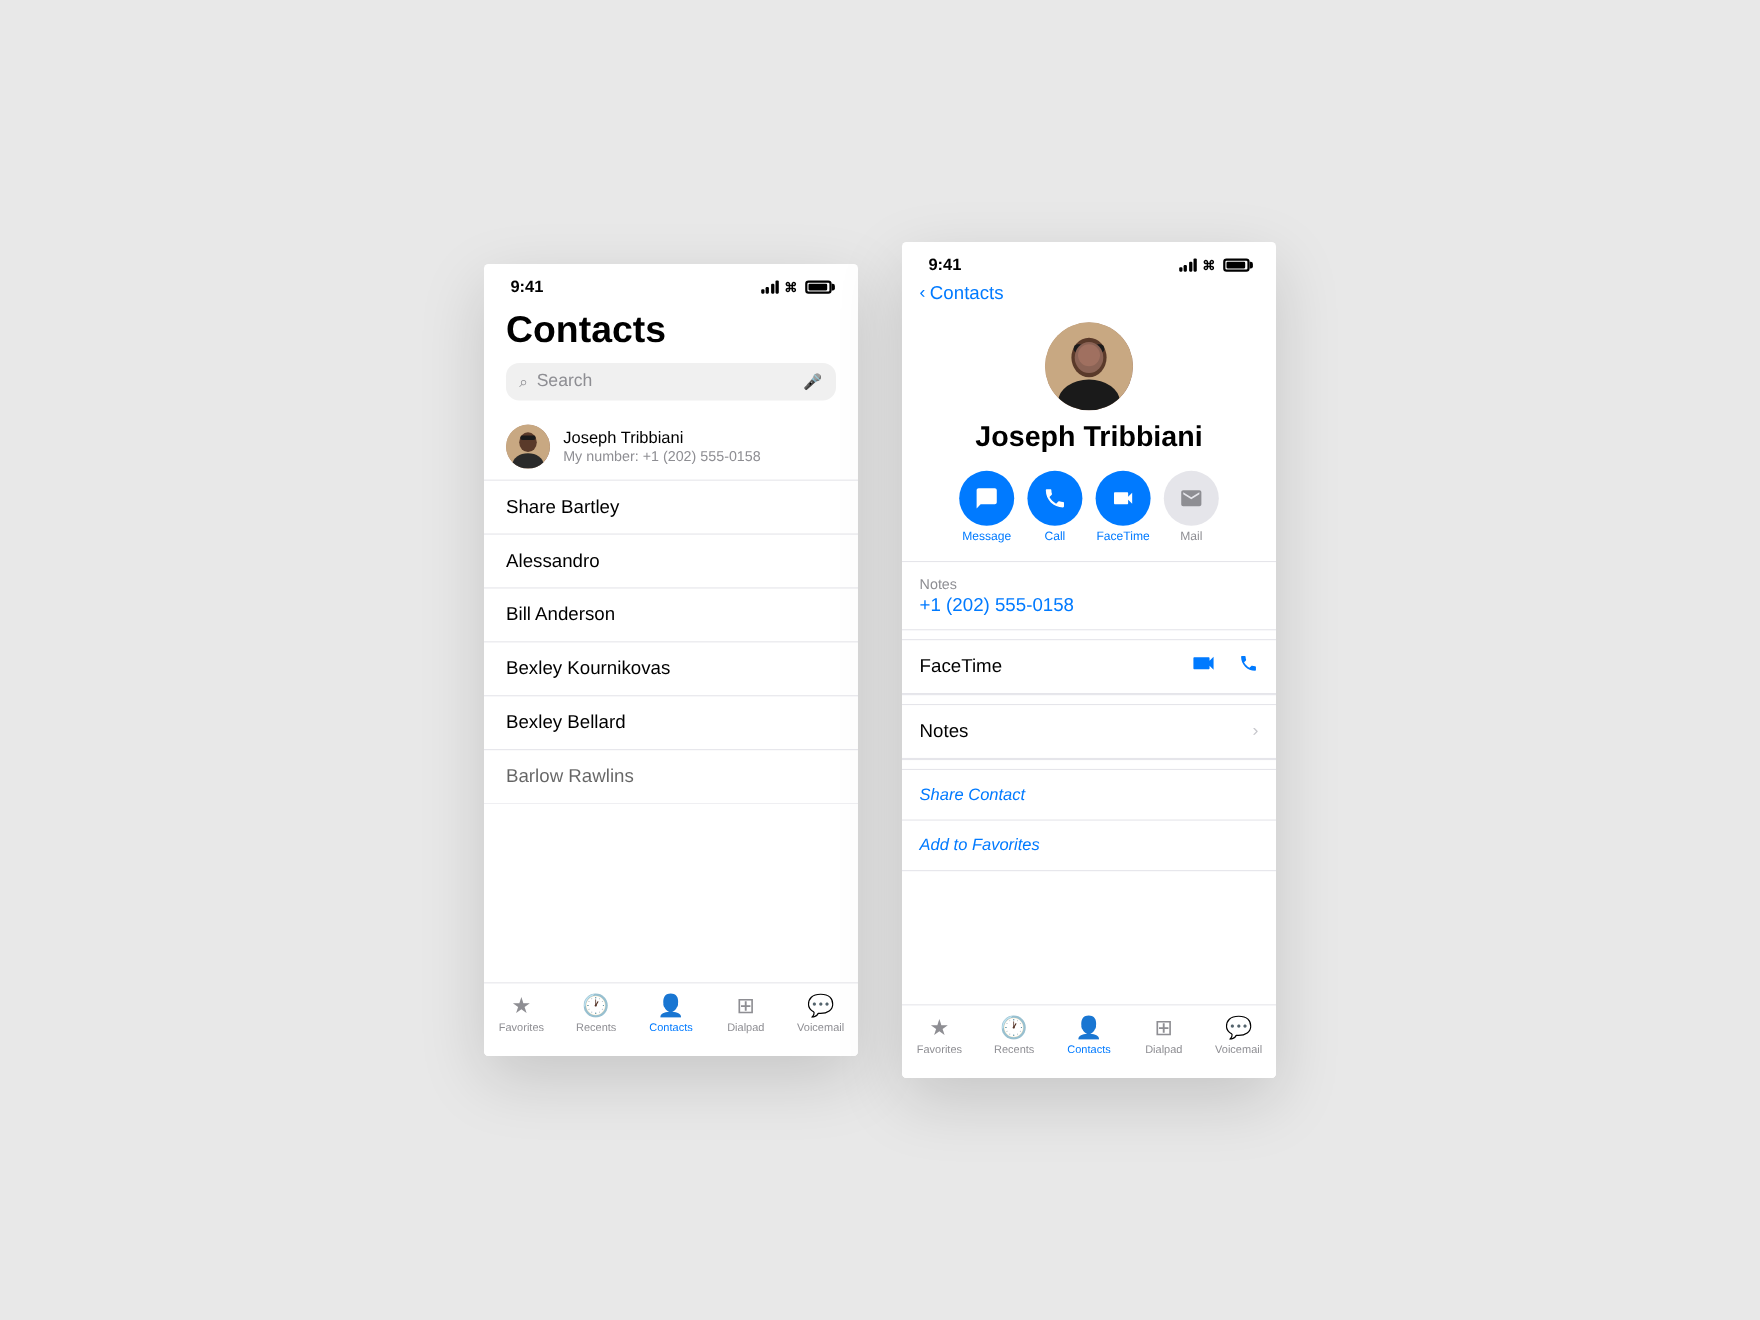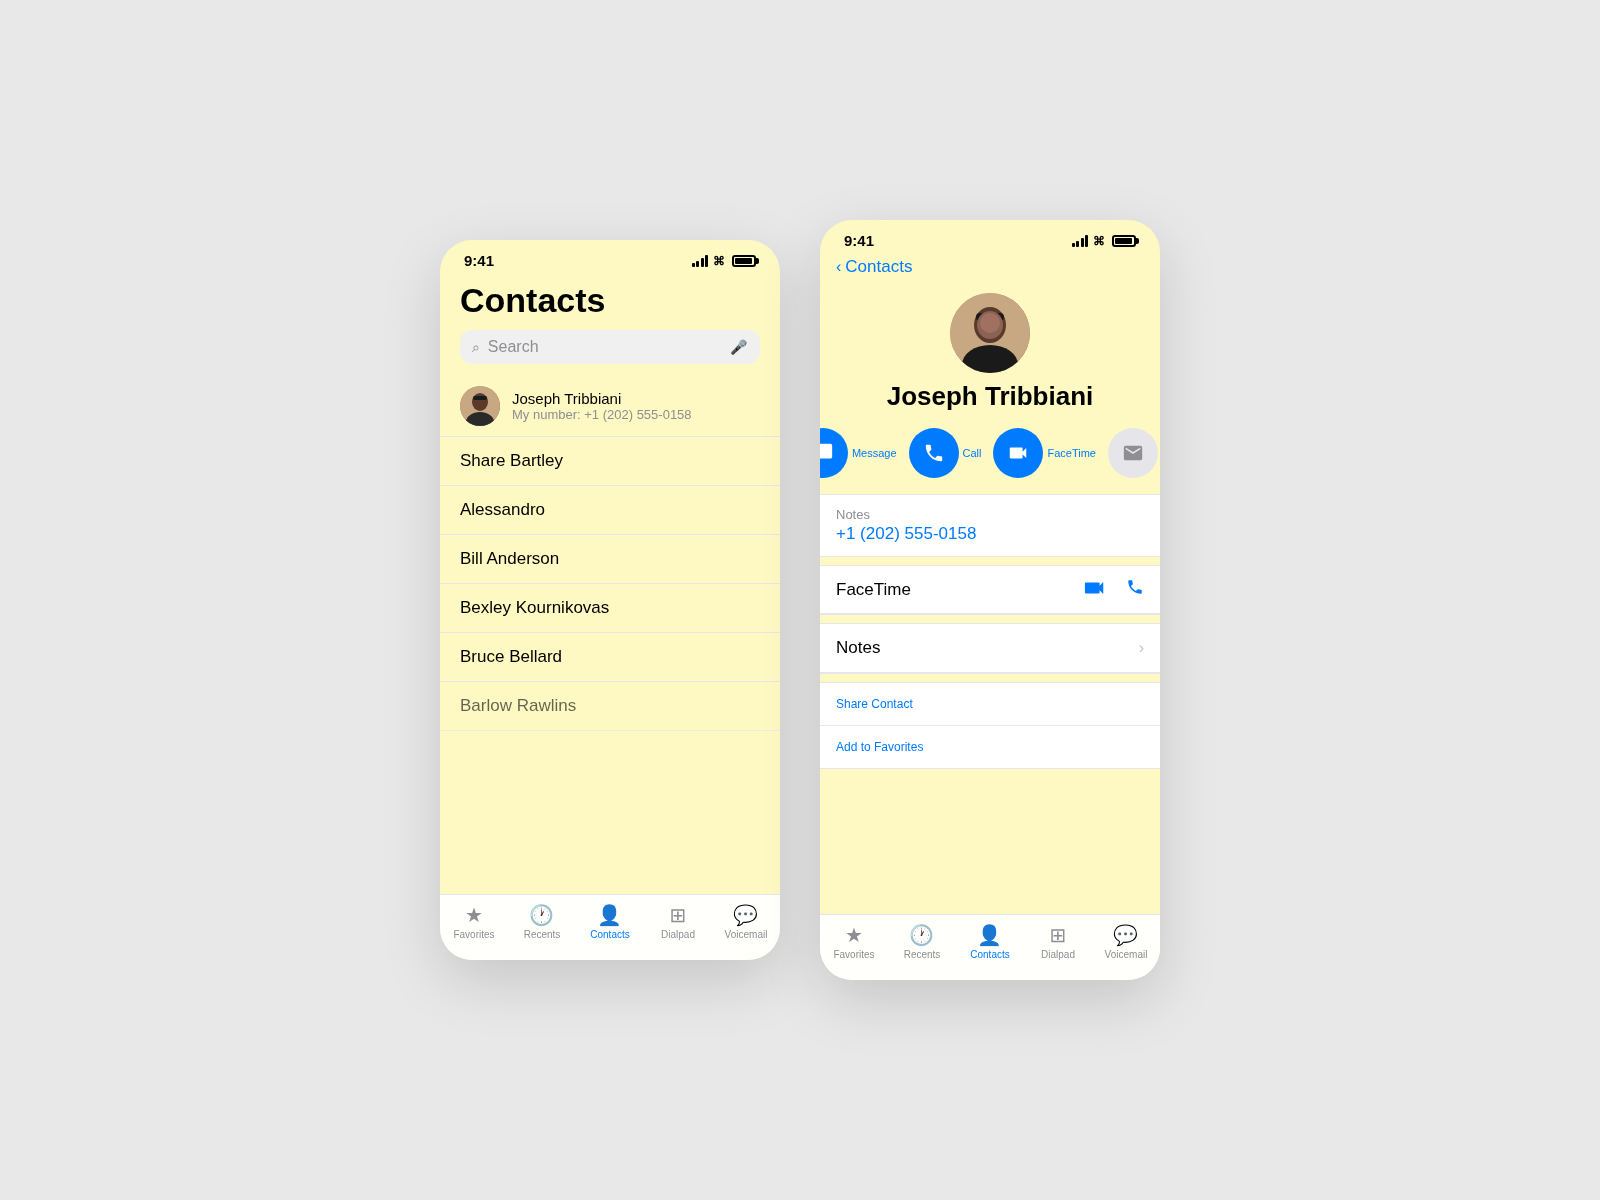--- a/index.html
+++ b/index.html
@@ -14,22 +14,22 @@
       overflow: hidden;
     }
     .phones-container {
       display: flex;
       gap: 40px;
       align-items: center;
     }
 
     
     .phone {
-      background: #fef9c3;
-      border-radius: 32px;
+      background: #ffffff;
+      border-radius: 4px;
       box-shadow: 0 20px 60px rgba(0,0,0,0.15);
       overflow: hidden;
       position: relative;
     }
     .phone-left {
       width: 340px;
       height: 720px;
     }
     .phone-right {
       width: 340px;
@@ -246,21 +246,21 @@
     }
 
     .action-buttons {
       display: flex;
       gap: 12px;
       justify-content: center;
       padding: 0 20px 16px;
     }
     .action-btn {
       display: flex;
-      flex-direction: row;
+      flex-direction: column;
       align-items: center;
       gap: 4px;
       justify-content: space-between;
     }
     .action-btn-circle {
       width: 50px;
       height: 50px;
       border-radius: 50%;
       background: #007aff;
       display: flex;
@@ -338,22 +338,23 @@
       font-size: 16px;
     }
 
     .action-rows {
       background: #fff;
       margin-top: 8px;
     }
     .action-row {
       padding: 14px 16px;
       border-bottom: 1px solid #e5e5ea;
-      font-size: 12px;
-      color: #007aff;
+      font-size: 15px;
+      color: #007aff;
+      font-style: italic;
     }
     .action-row:last-child {
       border-bottom: none;
     }
 
     
     .person-svg {
       width: 100%;
       height: 100%;
     }
@@ -403,21 +404,21 @@
         <div class="my-card-name">Joseph Tribbiani</div>
         <div class="my-card-number">My number: +1 (202) 555-0158</div>
       </div>
     </div>
 
     <div class="contacts-list">
       <div class="contact-item">Share Bartley</div>
       <div class="contact-item">Alessandro</div>
       <div class="contact-item">Bill Anderson</div>
       <div class="contact-item">Bexley Kournikovas</div>
-      <div class="contact-item">Bruce Bellard</div>
+      <div class="contact-item">Bexley Bellard</div>
       <div class="contact-item">Barlow Rawlins</div>
     </div>
 
     <div class="tab-bar">
       <div class="tab-item">
         <span class="tab-icon">★</span>
         <span class="tab-label">Favorites</span>
       </div>
       <div class="tab-item">
         <span class="tab-icon">🕐</span>

